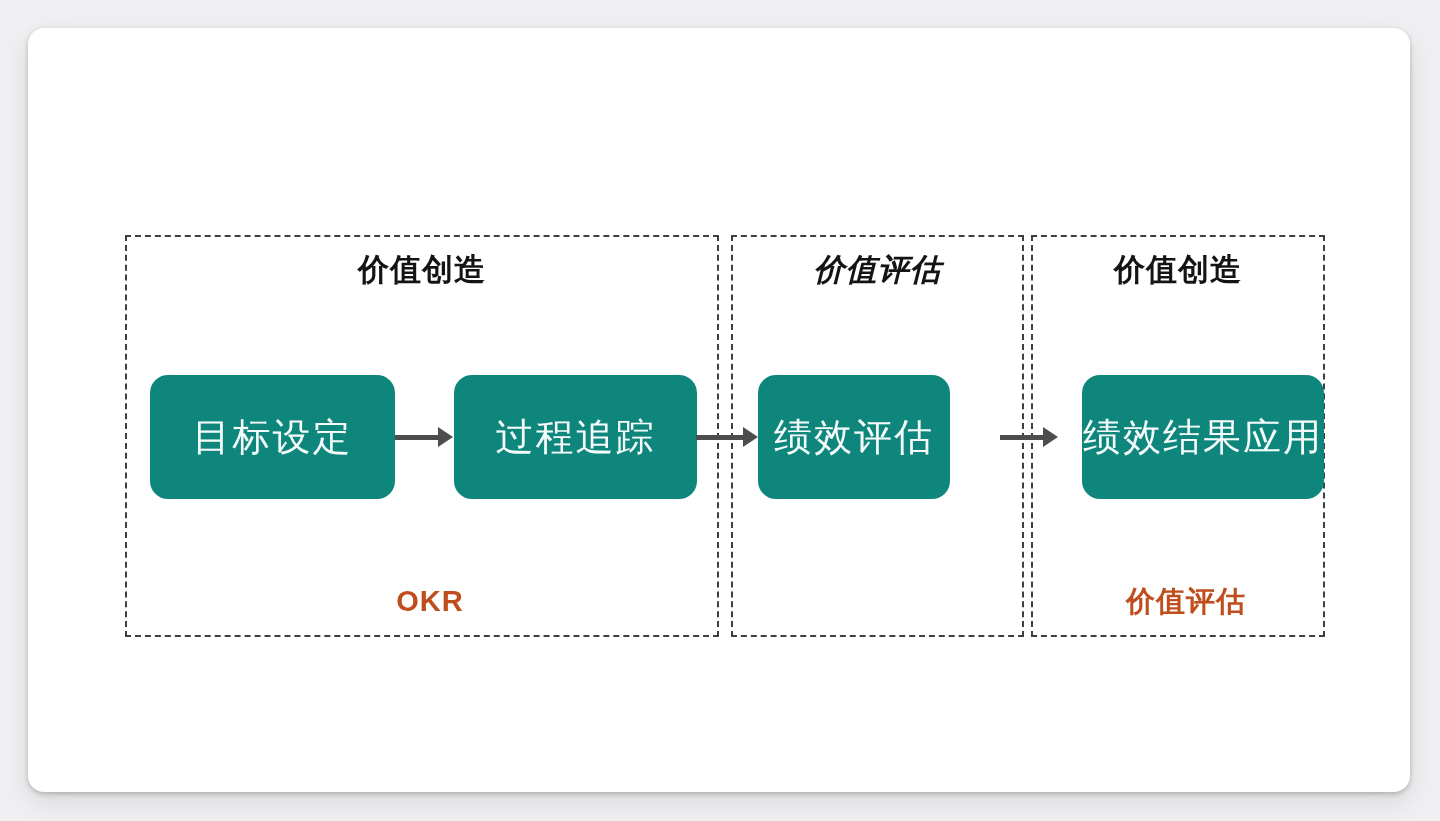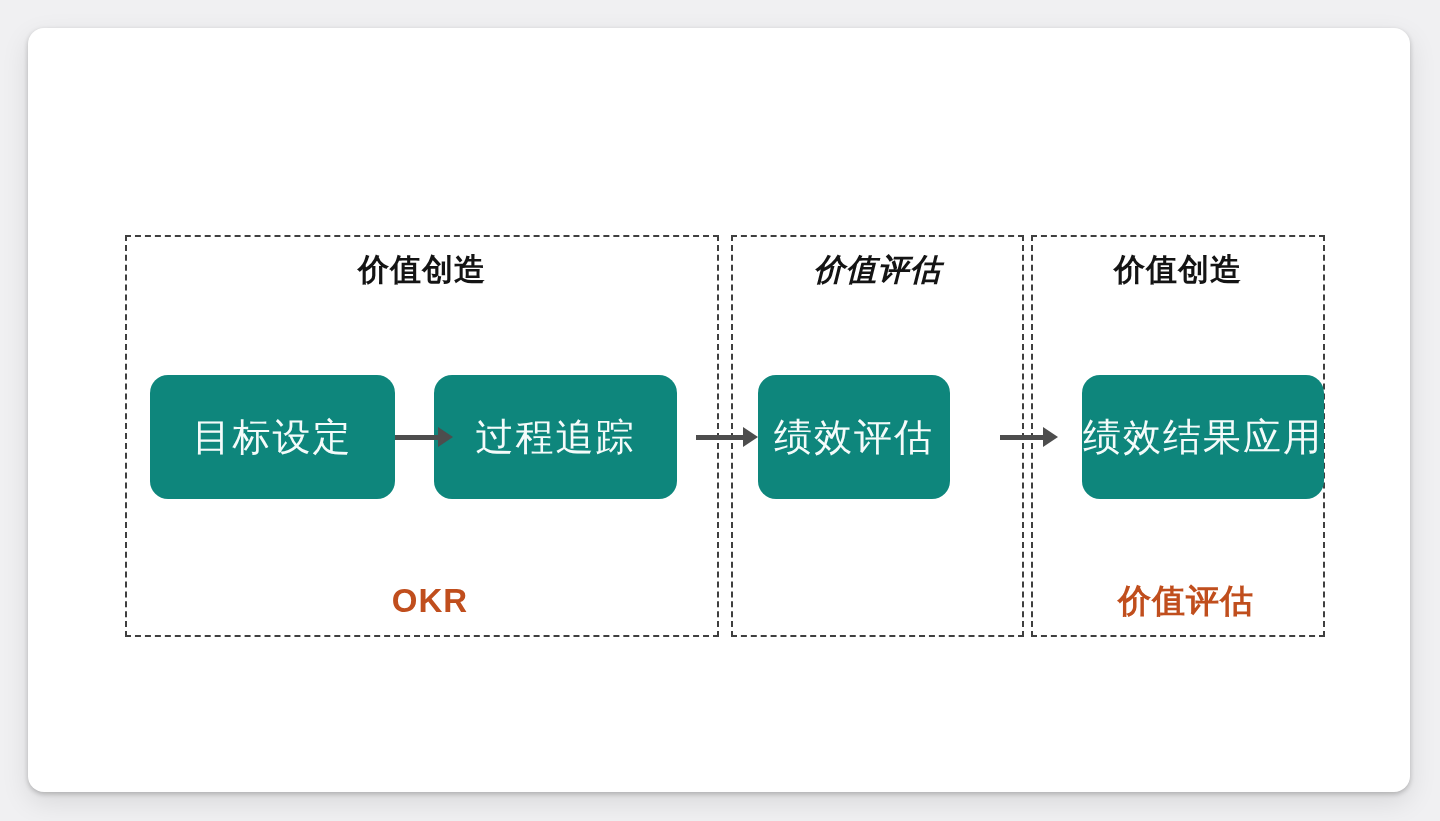--- a/index.html
+++ b/index.html
@@ -47,41 +47,41 @@
     font-size: 31px;
     line-height: 42px;
     font-weight: 600;
     color: var(--title-text);
     letter-spacing: 1px;
   }
   .method-label {
     position: absolute;
     bottom: 14px; left: 16px; right: 0;
     text-align: center;
-    font-size: 33px;
+    font-size: 29px;
     line-height: 40px;
     font-weight: 700;
     color: var(--label-accent);
     letter-spacing: 1px;
   }
   .node {
     position: absolute;
     top: 347px; height: 124px;
     background: var(--node-fill);
     border-radius: 18px;
     display: flex;
     align-items: center;
     justify-content: center;
     color: var(--node-text);
     font-size: 38px;
     font-weight: 500;
     letter-spacing: 2px;
   }
   .node-1 { left: 122px;  width: 245px; }
-  .node-2 { left: 406px;  width: 243px; }
+  .node-2 { left: 426px;  width: 243px; }
   .node-3 { left: 730px;  width: 192px; }
   .node-4 { left: 1054px; width: 242px; }
   .arrow {
     position: absolute;
     top: 399px; height: 20px;
     display: flex;
     align-items: center;
     z-index: 3;
   }
   .arrow-1 { left: 367px; width: 58px; }

